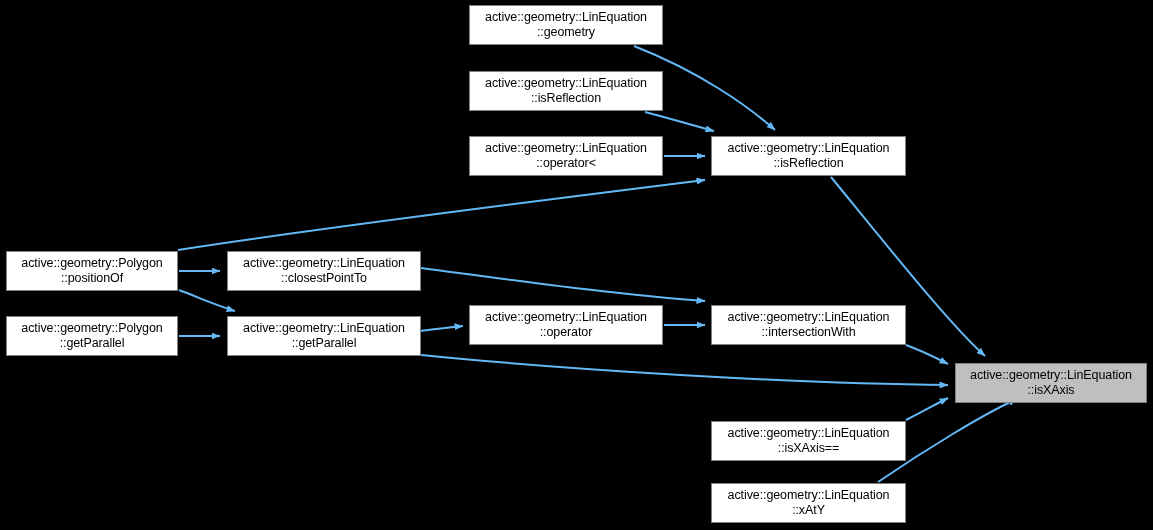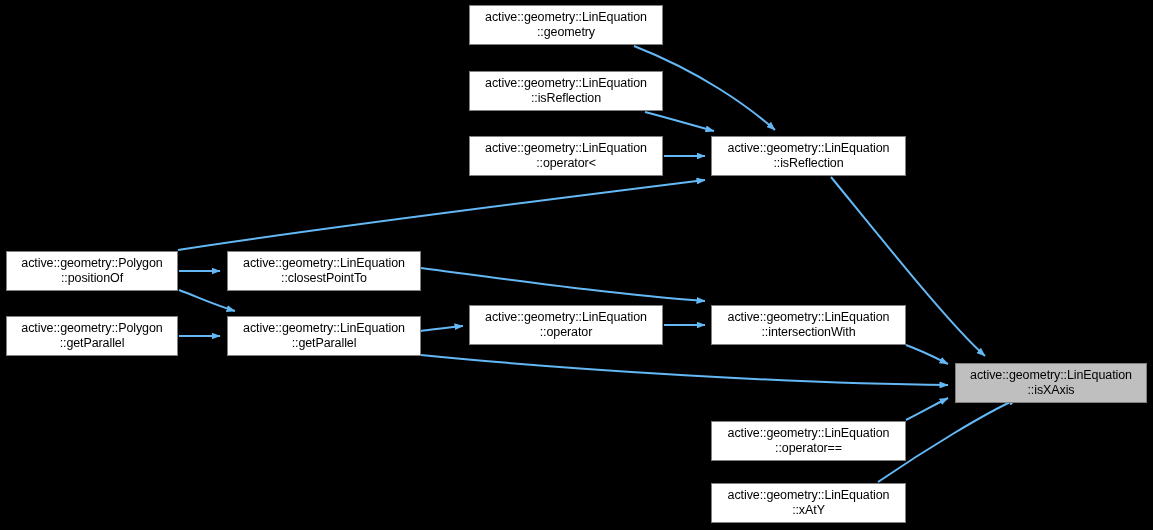--- a/index.html
+++ b/index.html
@@ -127,20 +127,20 @@
   <div class="node" style="left: 711px; top: 305px; width: 195px; height: 40px;">
     <span class="ln">active::geometry::LinEquation</span>
     <span class="ln">::intersectionWith</span>
   </div>
   <div class="node highlight" style="left: 955px; top: 363px; width: 192px; height: 40px; background: rgb(191, 191, 191);">
     <span class="ln">active::geometry::LinEquation</span>
     <span class="ln">::isXAxis</span>
   </div>
   <div class="node" style="left: 711px; top: 421px; width: 195px; height: 40px;">
     <span class="ln">active::geometry::LinEquation</span>
-    <span class="ln">::operator==</span>
+    <span class="ln">::isXAxis==</span>
   </div>
   <div class="node" style="left: 711px; top: 483px; width: 195px; height: 40px;">
     <span class="ln">active::geometry::LinEquation</span>
     <span class="ln">::xAtY</span>
   </div>
 
 </div>
 
 </body></html>

